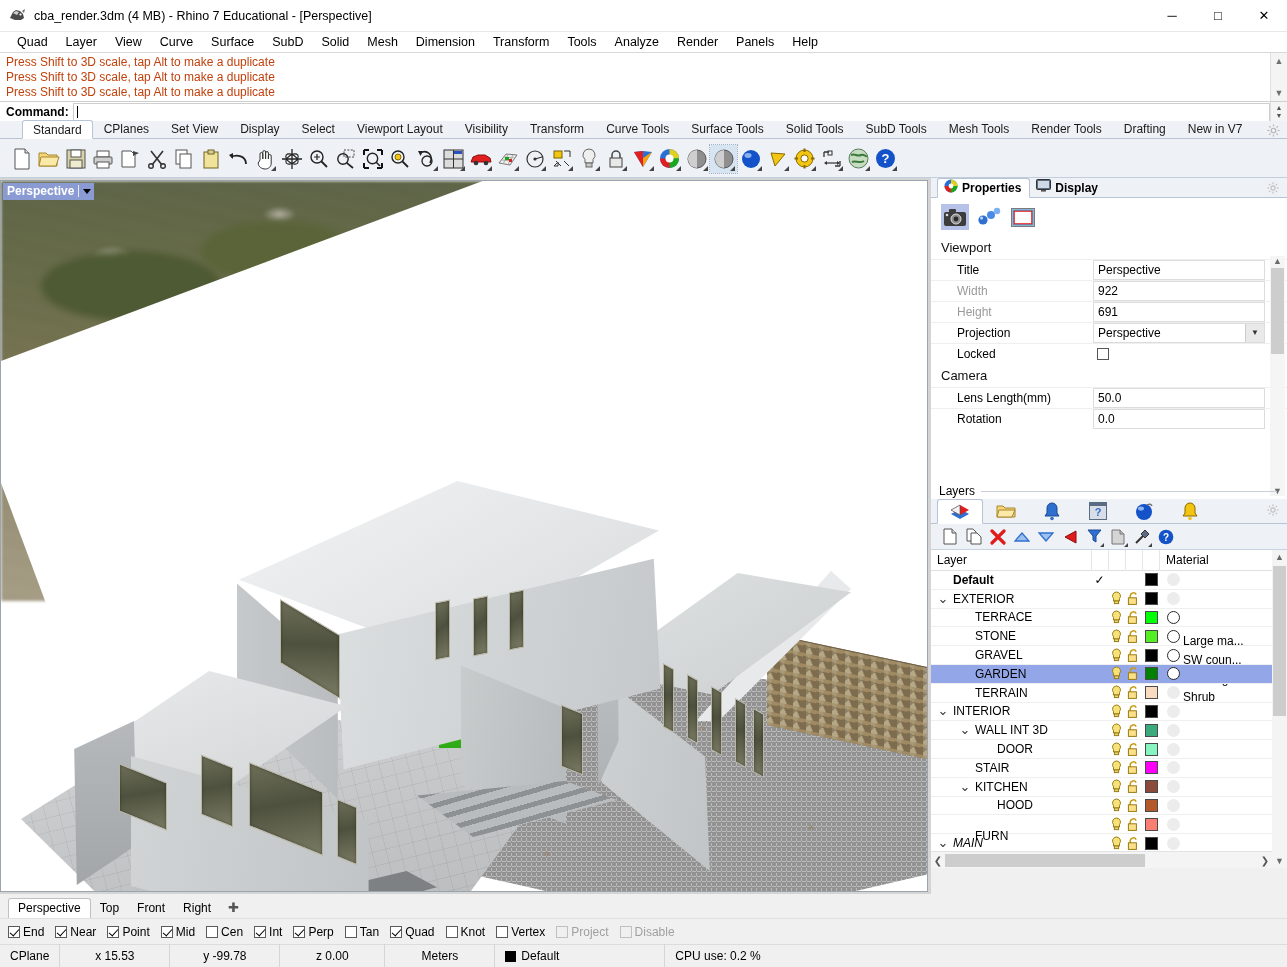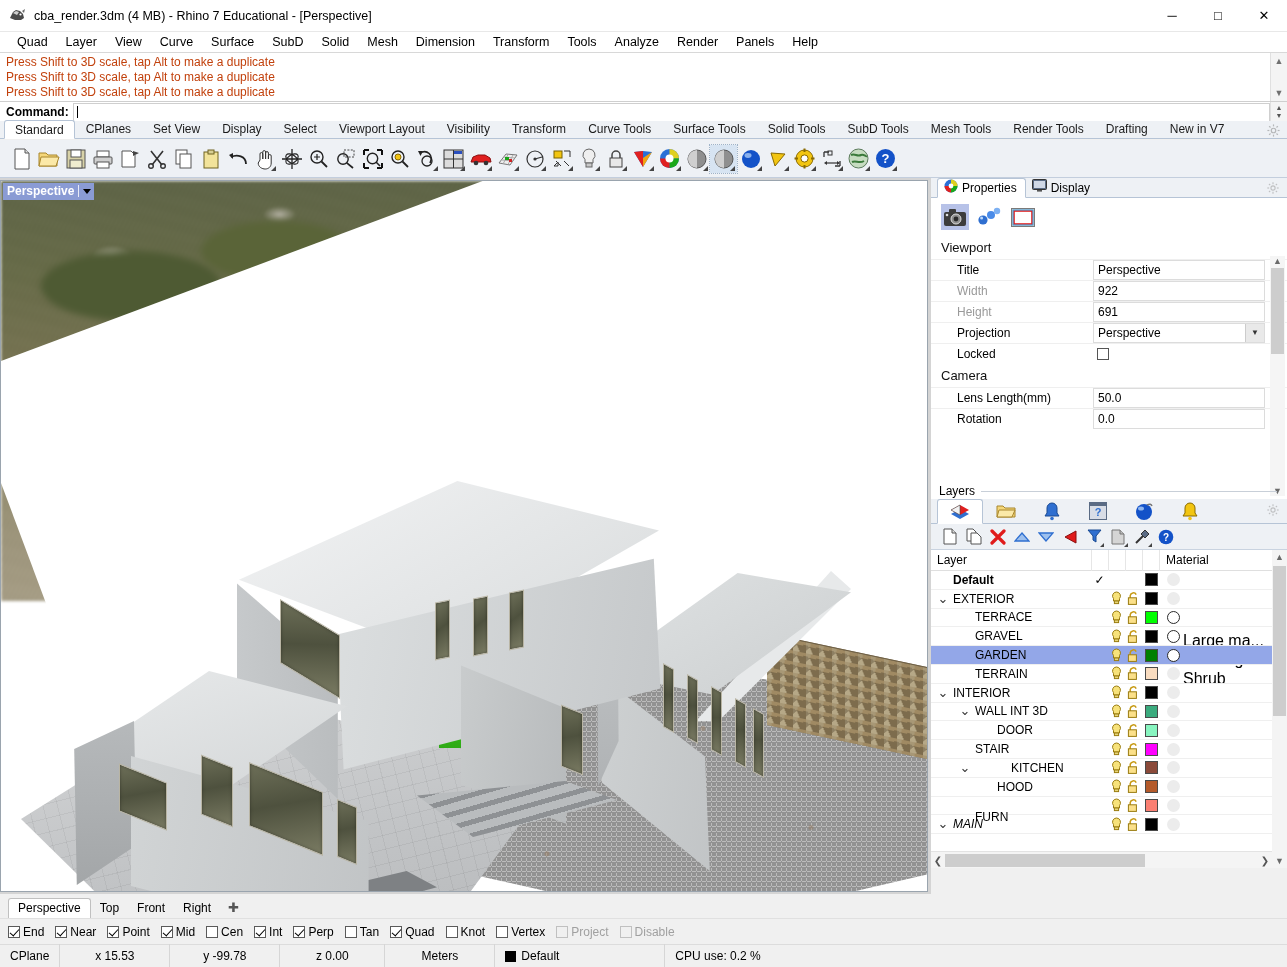--- a/index.html
+++ b/index.html
@@ -72,21 +72,21 @@
   }
   .cmd-spin {
     width: 17px; height: 21px; background:#f4f4f4; border-left:1px solid #e0e0e0;
     display:flex; flex-direction:column; align-items:center; justify-content:center;
   }
   .cmd-spin span { font-size:7px; line-height:8px; color:#555; }
 
   
   .tb-tabs {
     position: absolute; left: 0; top: 121px; width: 1287px; height: 18px;
-    background: #eef1f5; display: flex; align-items: flex-end; padding-left: 4px;
+    background: #eef1f5; display: flex; align-items: flex-end; padding-left: 22px;
     border-bottom: 1px solid #b6c4d6;
   }
   .tb-tab {
     height: 18px; line-height: 17px; padding: 0 10px; font-size: 12px;
     color: #1a1a1a; white-space: nowrap; border: 1px solid transparent;
     border-bottom: none;
   }
   .tb-tab.active {
     background: #ffffff; border: 1px solid #b6c4d6; border-bottom: 1px solid #fff;
     border-radius: 3px 3px 0 0; margin-bottom: -1px; height: 19px; line-height: 18px;
@@ -252,21 +252,21 @@
   .right-panel {
     position:absolute; left:931px; top:178px; width:356px; height:716px;
     background:#f0f0f0;
   }
   .panel-tabs {
     position:relative; height:20px; background:#eef1f5; display:flex;
     align-items:flex-end; padding-left:6px; border-bottom:1px solid #b6c4d6;
   }
   .ptab {
     height:19px; line-height:18px; padding:0 8px 0 6px; font-size:12px;
-    display:flex; align-items:center; gap:4px; color:#000;
+    display:flex; align-items:center; gap:4px; color:#000;font-weight:bold;
   }
   .ptab.active {
     background:#fff; border:1px solid #b6c4d6; border-bottom:1px solid #fff;
     border-radius:3px 3px 0 0; margin-bottom:-1px; height:20px;
   }
   .props-body { background:#fff; height: 304px; position:relative; }
   .prop-icons {
     display:flex; align-items:center; gap:6px; padding:6px 0 6px 10px; background:#fff;
   }
   .prop-ico {
@@ -336,21 +336,21 @@
   .lrow .name { width:160px; display:flex; align-items:center; white-space:nowrap; }
   .lrow .arrow {
     width:12px; font-size:9px; color:#333; display:inline-block; text-align:center; flex:none;
   }
   .lrow .bulb, .lrow .lock { width:17px; display:flex; align-items:center; justify-content:center; flex:none; }
   .lrow .colorchip { width:13px; height:13px; border:1px solid #4a4a4a; flex:none; margin:0 3px; }
   .lrow .matcircle {
     width:13px; height:13px; border-radius:50%; border:1px solid #2a2a2a; background:#fff; flex:none; margin-left:6px;
   }
   .lrow .matcircle.empty { border:none; background:#ececec; }
-  .lrow .matname { padding-left:3px; font-size:16px; white-space:nowrap;margin-top:47px; }
+  .lrow .matname { padding-left:3px; font-size:12px; white-space:nowrap;margin-top:47px; }
   .lrow .tail { margin-left:auto; width:10px; color:#c07020; font-size:11px; }
   .lrow .check { width:17px; text-align:center; font-size:12px; }
   .lv-scroll {
     position:absolute; right:0; top:0; width:15px; height:318px; background:#f4f4f4;
     display:flex; flex-direction:column; align-items:center;
   }
   .lv-scroll .ar { font-size:9px; color:#6a6a6a; padding:2px 0; }
   .lv-scroll .thumb { width:13px; height:150px; background:#cdcdcd; margin-top:2px; }
   .lh-scroll {
     position:absolute; left:0; bottom:0; width:341px; height:17px; background:#f4f4f4;
@@ -1155,20 +1155,43 @@
                 </svg>
               </div>
               <div class="colorchip" style="background: rgb(0, 255, 0);"></div>
               <div class="matcircle"></div>
               <div class="matname">Large ma...</div>
               <div class="tail">◖</div>
             </div>
             <div class="lrow">
               <div class="name">
                 <span class="arrow" style="margin-left: 28px;"></span>
+                <span style="padding-left: 4px;">STONE</span>
+              </div>
+              <div class="check"></div>
+              <div class="bulb">
+                <svg width="13" height="15" viewBox="0 0 13 15">
+                  <path d="M6.5 1a4 4 0 00-3 6.6V10h6V7.6A4 4 0 006.5 1z" fill="#f7e27a" stroke="#9a7c10" stroke-width="1"></path>
+                  <rect x="4.4" y="10" width="4.2" height="2.6" fill="#e8d77a" stroke="#9a7c10"></rect>
+                </svg>
+              </div>
+              <div class="lock">
+                <svg width="13" height="15" viewBox="0 0 13 15">
+                  <path d="M3.2 7V4.6a3.2 3.2 0 016 -1" fill="none" stroke="#c79a14" stroke-width="1.5"></path>
+                  <rect x="1.4" y="6.8" width="8" height="6.6" fill="#fbe08a" stroke="#9a7c10"></rect>
+                </svg>
+              </div>
+              <div class="colorchip" style="background: rgb(85, 238, 34);"></div>
+              <div class="matcircle"></div>
+              <div class="matname">SW coun...</div>
+              <div class="tail">◖</div>
+            </div>
+            <div class="lrow">
+              <div class="name">
+                <span class="arrow" style="margin-left: 28px;"></span>
                 <span style="padding-left: 4px;">GRAVEL</span>
               </div>
               <div class="check"></div>
               <div class="bulb">
                 <svg width="13" height="15" viewBox="0 0 13 15">
                   <path d="M6.5 1a4 4 0 00-3 6.6V10h6V7.6A4 4 0 006.5 1z" fill="#f7e27a" stroke="#9a7c10" stroke-width="1"></path>
                   <rect x="4.4" y="10" width="4.2" height="2.6" fill="#e8d77a" stroke="#9a7c10"></rect>
                 </svg>
               </div>
               <div class="lock">
@@ -1316,21 +1339,21 @@
                 </svg>
               </div>
               <div class="colorchip" style="background: rgb(255, 0, 255);"></div>
               <div class="matcircle empty"></div>
               <div class="matname"></div>
               <div class="tail">◖</div>
             </div>
             <div class="lrow">
               <div class="name">
                 <span class="arrow" style="margin-left: 28px; font-size: 13px; line-height: 8px;">⌄</span>
-                <span style="padding-left: 4px; margin-left: 36px;">KITCHEN</span>
+                <span style="padding-left: 4px;">KITCHEN</span>
               </div>
               <div class="check"></div>
               <div class="bulb">
                 <svg width="13" height="15" viewBox="0 0 13 15">
                   <path d="M6.5 1a4 4 0 00-3 6.6V10h6V7.6A4 4 0 006.5 1z" fill="#f7e27a" stroke="#9a7c10" stroke-width="1"></path>
                   <rect x="4.4" y="10" width="4.2" height="2.6" fill="#e8d77a" stroke="#9a7c10"></rect>
                 </svg>
               </div>
               <div class="lock">
                 <svg width="13" height="15" viewBox="0 0 13 15">

